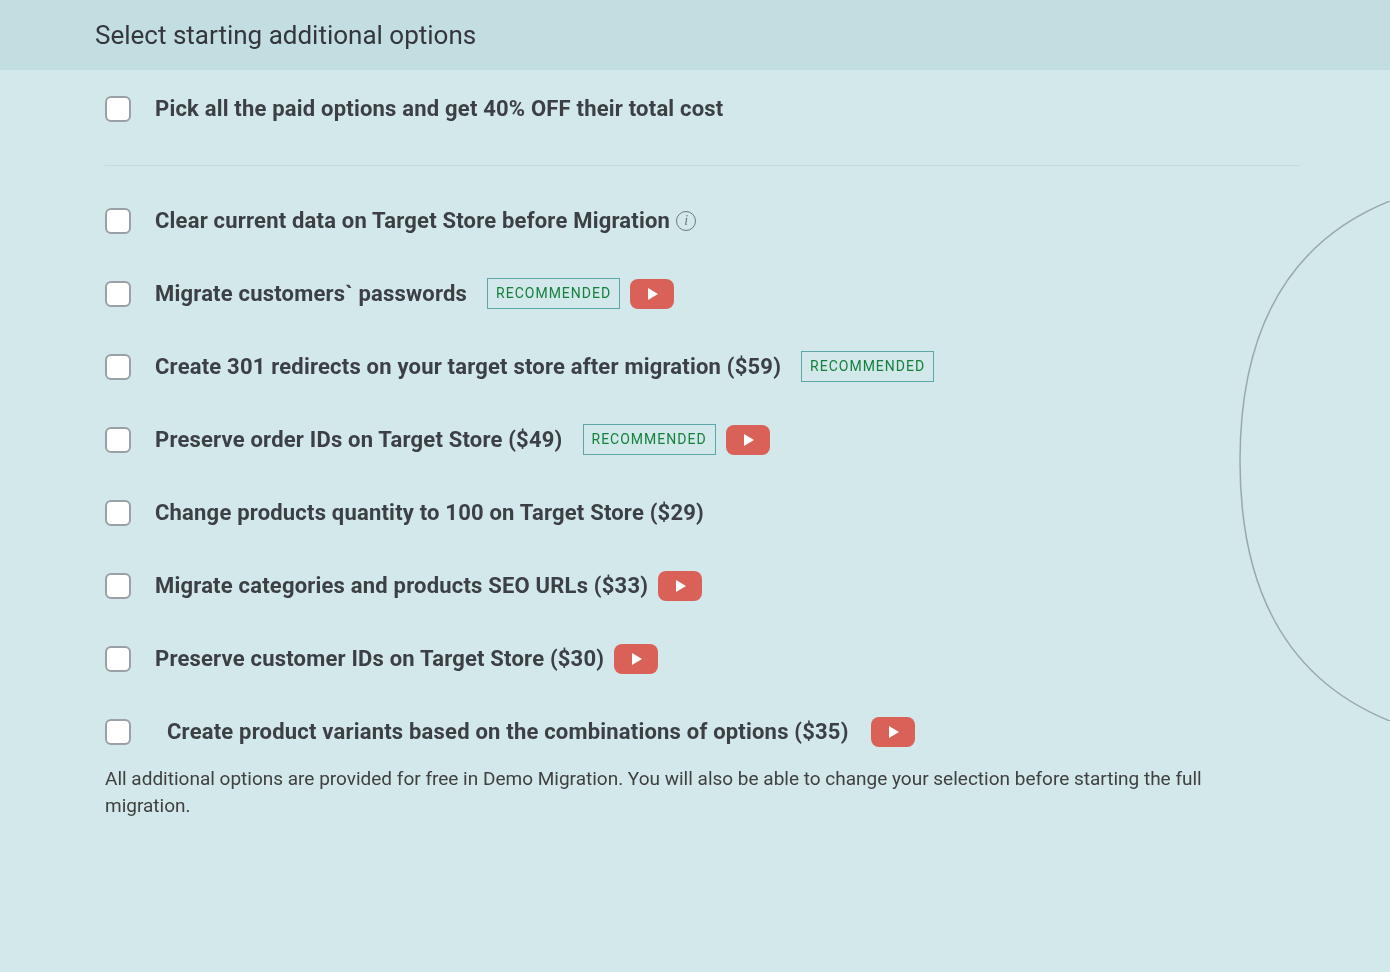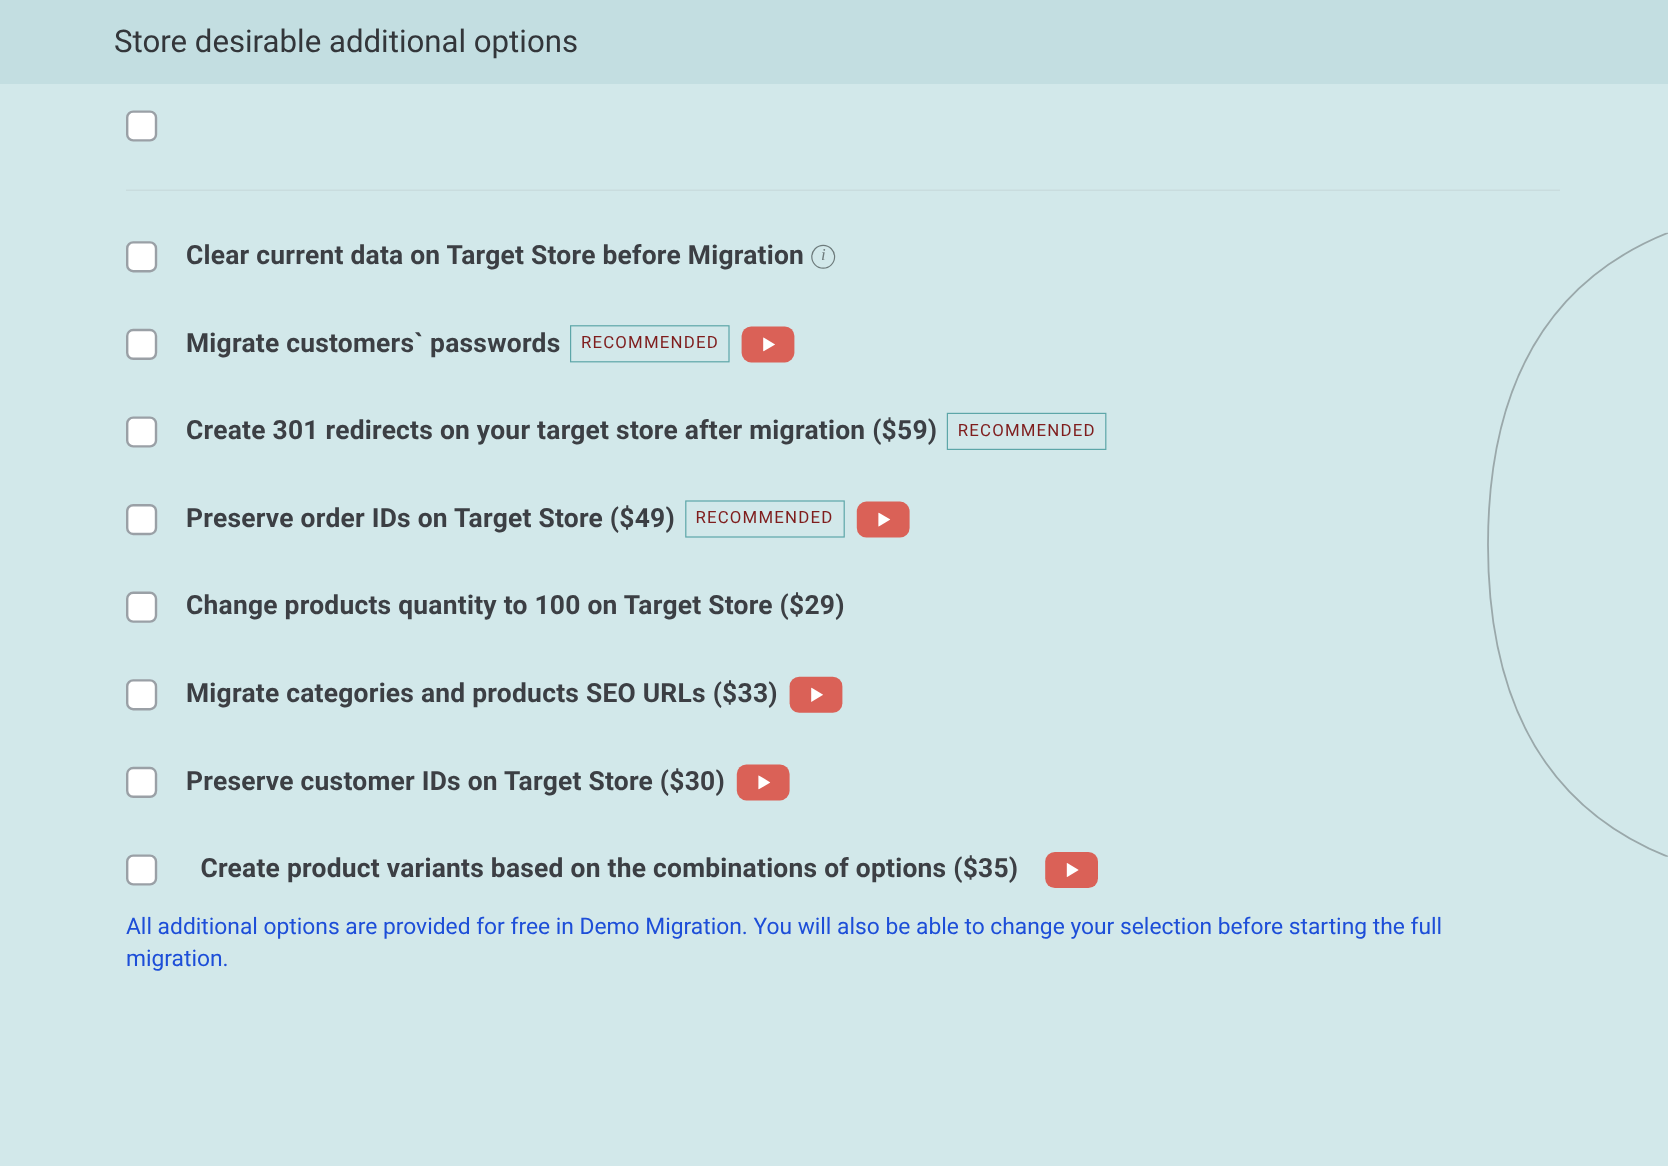--- a/index.html
+++ b/index.html
@@ -58,25 +58,25 @@
       font-size: 14px;
       align-items: center;
       justify-content: center;
       margin-left: 6px;
       vertical-align: middle;
       cursor: pointer;
     }
     .badge-recommended {
       display: inline-block;
       border: 1px solid #5da6a8;
-      color: #7f1d1d;
+      color: #15803d;
       font-size: 14px;
       letter-spacing: 1px;
       padding: 4px 8px;
-      margin-left: 8px;
+      margin-left: 20px;
       background: transparent;
       vertical-align: middle;
       text-transform: uppercase;
     }
     .video-btn {
       display: inline-flex;
       align-items: center;
       justify-content: center;
       width: 44px;
       height: 30px;
@@ -87,46 +87,47 @@
       vertical-align: middle;
     }
     .video-btn svg { display:block; }
     .divider {
       border: none;
       border-top: 1.5px solid #c8d9db;
       margin: 0 0 38px 0;
     }
     .footnote {
       font-size: 19px;
-      color: #1d4ed8;
+      color: #404040;
       font-weight: 400;
       line-height: 1.4;
       padding-right: 30px;
     }
     .curve {
       position: absolute;
       right: 0;
       bottom: 110px;
       z-index: 0;
       pointer-events: none;
     }
   </style>
 </head>
 <body>
 
 <svg class="curve" width="170" height="520">
   <path d="M170 0 Q 20 60 20 260 Q 20 460 170 520" fill="none" stroke="#9aa8aa" stroke-width="1.5"></path>
 </svg>
 
 <div class="panel">
-  <div class="panel-header">Store desirable additional options</div>
+  <div class="panel-header">Select starting additional options</div>
   <div class="panel-body">
 
     <div class="option-row">
       <span class="checkbox"></span>
+      <span class="option-label">Pick all the paid options and get 40% OFF their total cost</span>
     </div>
     <hr class="divider">
 
     <div class="option-row">
       <span class="checkbox"></span>
       <span class="option-label">Clear current data on Target Store before Migration</span>
       <span class="info-icon">i</span>
     </div>
 
     <div class="option-row">

